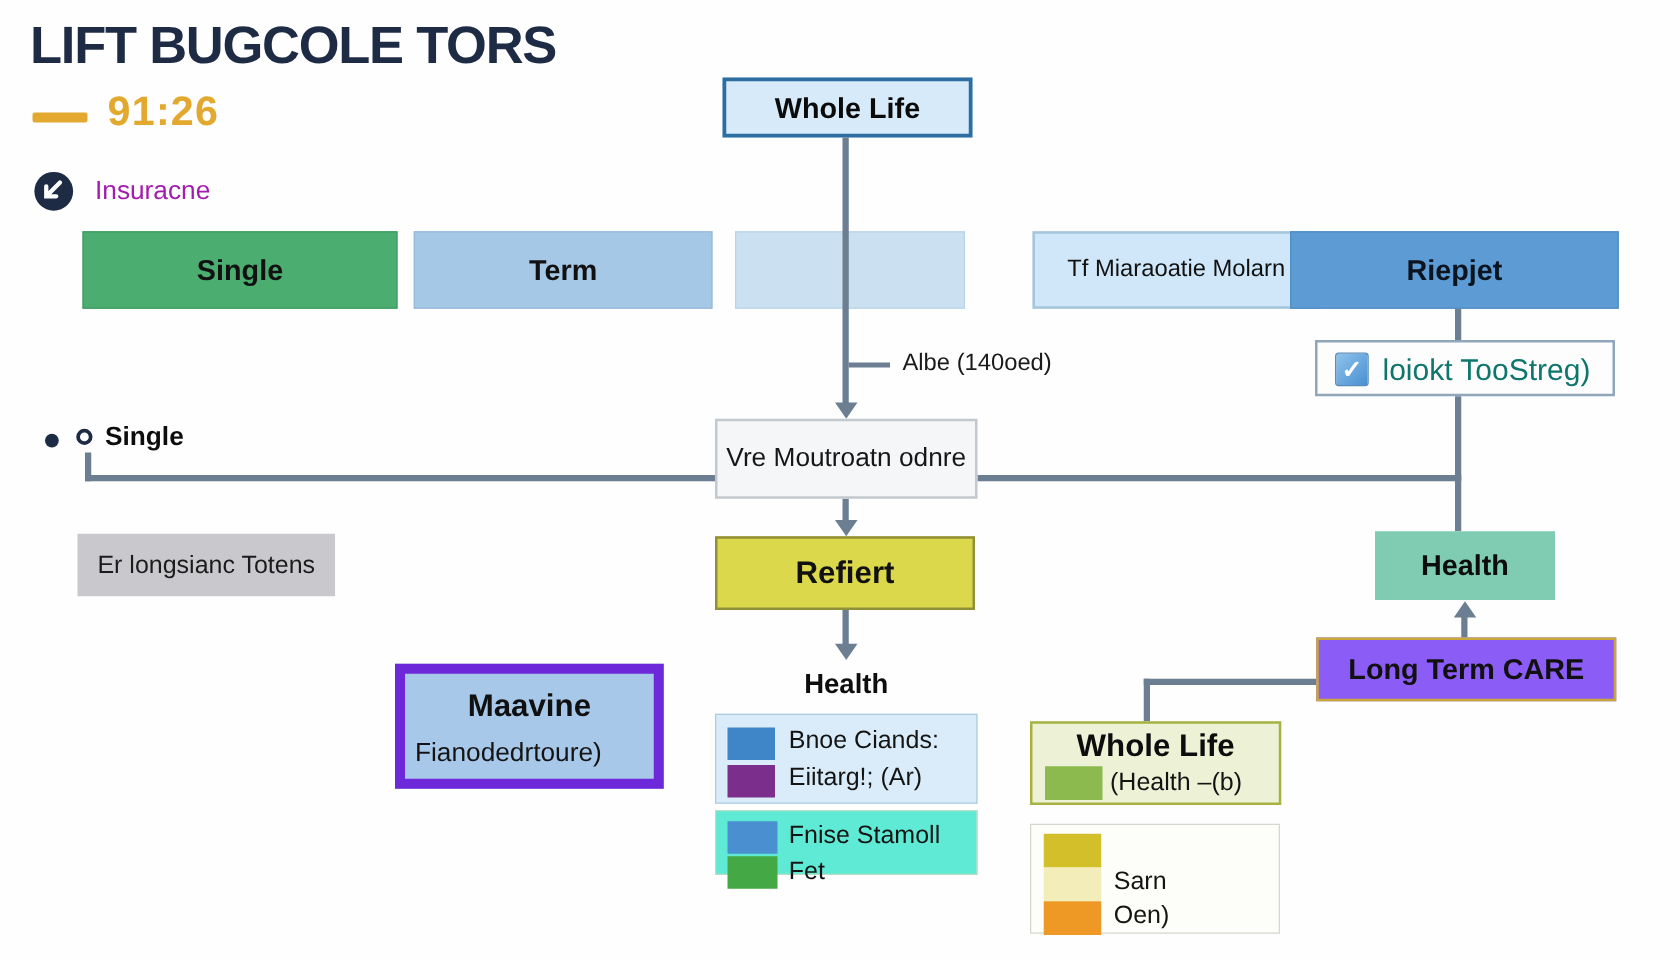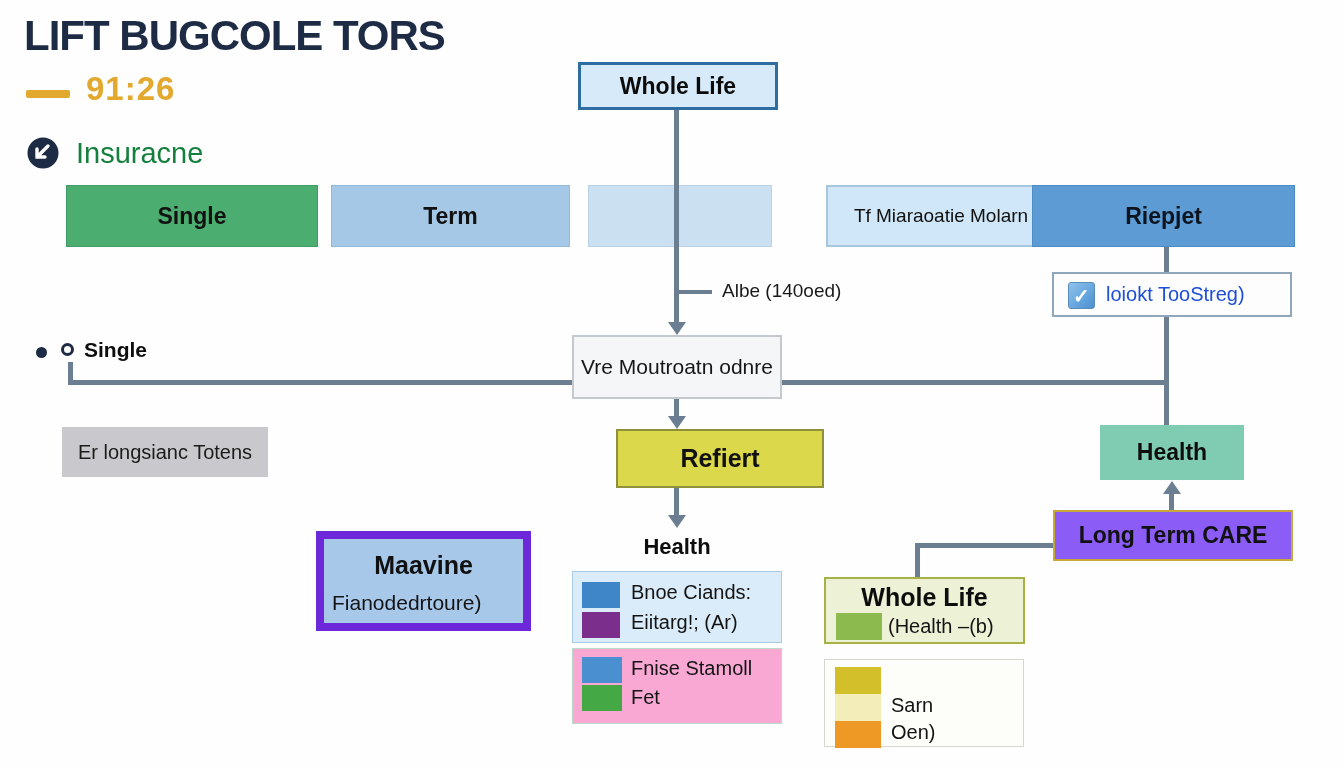--- a/index.html
+++ b/index.html
@@ -7,21 +7,21 @@
   body { font-family:"Liberation Sans", sans-serif; background:#ffffff; position:relative; }
   #canvas { position:absolute; left:0; top:0; width:1344px; height:768px; background:#fefefe; }
 
   .abs { position:absolute; }
 
   
   .title { left:24px; top:12px; font-size:42px; font-weight:800; letter-spacing:-1px; color:#1e2b45; }
   .gold-dash { left:26px; top:90px; width:44px; height:8px; background:#e2a92e; border-radius:2px; }
   .gold-num { left:86px; top:70px; font-size:33px; font-weight:800; color:#e2a92e; letter-spacing:1px; }
   .ins-row { left:26px; top:136px; display:flex; align-items:center; gap:16px; }
-  .ins-label { font-size:29px; color:#15803d; }
+  .ins-label { font-size:21px; color:#a21caf; }
 
   
   .rowbox { top:185px; height:62px; display:flex; align-items:center; justify-content:center; font-size:23px; font-weight:700; color:#111; }
   .box-single { left:66px; width:252px; background:#4bad70; border:1px solid #3f9c62; }
   .box-term { left:331px; width:239px; background:#a6c8e7; border:1px solid #96b9da; }
   .box-blank { left:588px; width:184px; background:#cbe1f2; border:1px solid #b9d4e8; }
   .box-molarn { left:786px; width:230px; background:#cfe7f8; border:2px solid #a6c6db; font-weight:400; font-size:19px;margin-left:40px; }
   .box-riepjet { left:1032px; width:263px; background:#5c9bd3; border:1px solid #4e8cc4; color:#0c1420; }
 
   
@@ -34,49 +34,49 @@
                 border-top:13px solid #6b7e92; z-index:2; }
   .arrow-up { width:0; height:0; border-left:9px solid transparent; border-right:9px solid transparent;
               border-bottom:13px solid #6b7e92; z-index:2; }
 
   .branch-label { left:722px; top:280px; font-size:19px; color:#1a1a1a; z-index:2; }
 
   .vre-box { left:572px; top:335px; width:210px; height:64px; background:#f4f6f8; border:2px solid #c3c9cf;
              display:flex; align-items:center; justify-content:center; font-size:21px; color:#161616; z-index:3; }
 
   .refiert { left:572px; top:429px; width:208px; height:59px; background:#dcd84b; border:2px solid #90903a;
-             display:flex; align-items:center; justify-content:center; font-size:25px; font-weight:700; color:#111; z-index:3;margin-left:44px; }
+             display:flex; align-items:center; justify-content:center; font-size:25px; font-weight:700; color:#111; z-index:3; }
 
   .health-label { left:572px; top:534px; width:210px; text-align:center; font-size:22px; font-weight:700; color:#0e0e0e; }
 
   
   .legend { z-index:3; }
   .legend-a { left:572px; top:571px; width:210px; height:72px; background:#daecf9; border:1px solid #aacbe2; }
-  .legend-b { left:572px; top:648px; width:210px; height:76px; background:#f9a8d4; border:1px solid #b9dcc6; }
+  .legend-b { left:572px; top:648px; width:210px; height:52px; background:#5eead4; border:1px solid #b9dcc6; }
   .legend-c { left:824px; top:659px; width:200px; height:88px; background:#fdfdf9; border:1px solid #d7d7cf; }
   .swatch { position:absolute; }
   .legend-text { position:absolute; font-size:20px; color:#141414; }
 
   
   .bullet-dot { left:36px; top:347px; width:11px; height:11px; border-radius:50%; background:#1e2b45; }
   .bullet-ring { left:61px; top:343px; width:13px; height:13px; border-radius:50%; border:3.5px solid #1e2b45; background:#fff; }
   .bullet-label { left:84px; top:338px; font-size:21px; font-weight:700; color:#0d0d0d; }
   .gray-note { left:62px; top:427px; width:206px; height:50px; background:#c9c9cd; display:flex; align-items:center;
                justify-content:center; font-size:20px; color:#1b1b1b; }
 
   .maavine { left:316px; top:531px; width:215px; height:100px; background:#a8c8ea; border:8px solid #6d28d9; }
   .maavine-title { position:absolute; left:0; top:12px; width:100%; text-align:center; font-size:25px; font-weight:700; color:#101010; }
   .maavine-sub { position:absolute; left:8px; top:52px; font-size:21px; color:#141414; }
 
   
   .checkbox-box { left:1052px; top:272px; width:240px; height:45px; background:#fdfdfd; border:2px solid #90a6ba; z-index:3; }
   .cb { position:absolute; left:14px; top:8px; width:27px; height:27px; border:1px solid #5a8cb8; border-radius:3px;
         background:linear-gradient(135deg,#8ec3ec 0%,#4a90d2 100%); display:flex; align-items:center; justify-content:center;
         color:#ffffff; font-size:20px; font-weight:700; }
-  .cb-label { position:absolute; left:52px; top:9px; font-size:20px; color:#1d4ed8; }
+  .cb-label { position:absolute; left:52px; top:9px; font-size:24px; color:#0f766e; }
 
   .health-box { left:1100px; top:425px; width:144px; height:55px; background:#7fccb2; display:flex; align-items:center;
                 justify-content:center; font-size:23px; font-weight:700; color:#0d0d0d; z-index:3; }
   .ltc { left:1053px; top:510px; width:240px; height:51px; background:#8b5cf6; border:2px solid #c9a83a;
          display:flex; align-items:center; justify-content:center; font-size:23px; font-weight:700; color:#111; z-index:3; }
 
   .wl-green { left:824px; top:577px; width:201px; height:67px; background:#edf2d7; border:2px solid #a6b243; z-index:3; }
   .wl-green-title { position:absolute; left:0; top:4px; width:100%; text-align:center; font-size:25px; font-weight:700; color:#0d0d0d; }
   .wl-green-swatch { position:absolute; left:10px; top:34px; width:46px; height:27px; }
   .wl-green-sub { position:absolute; left:62px; top:36px; font-size:20px; color:#141414; }

